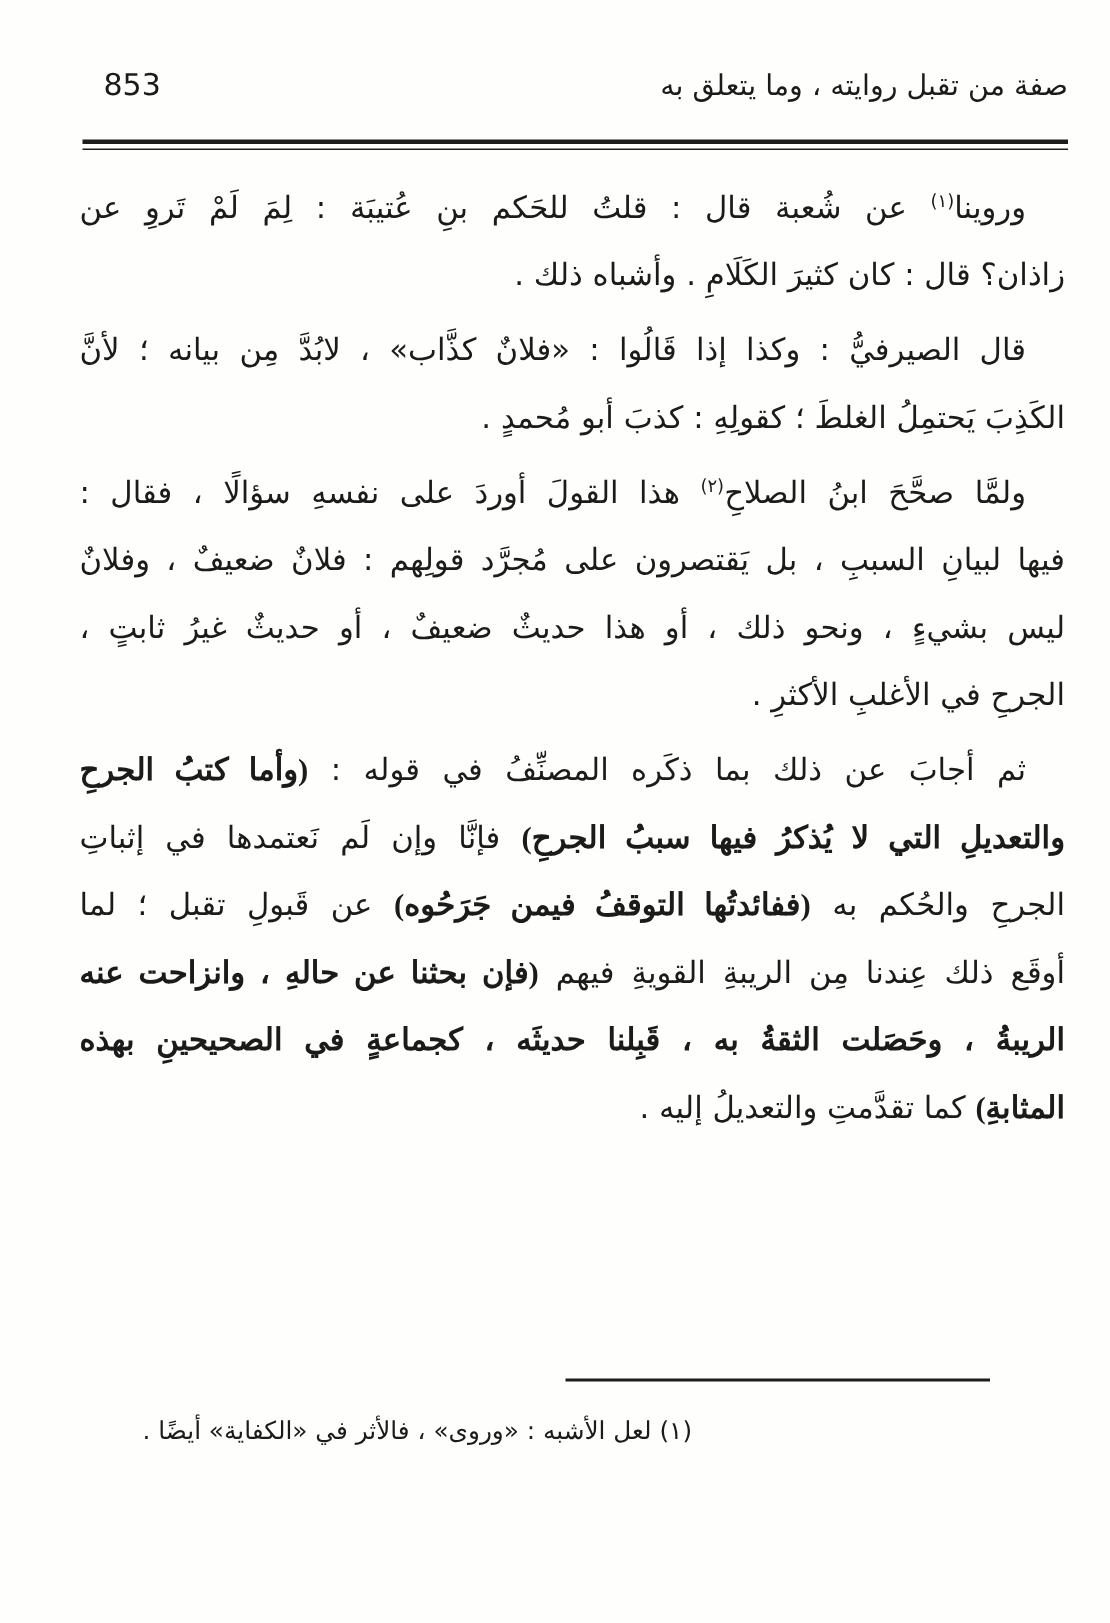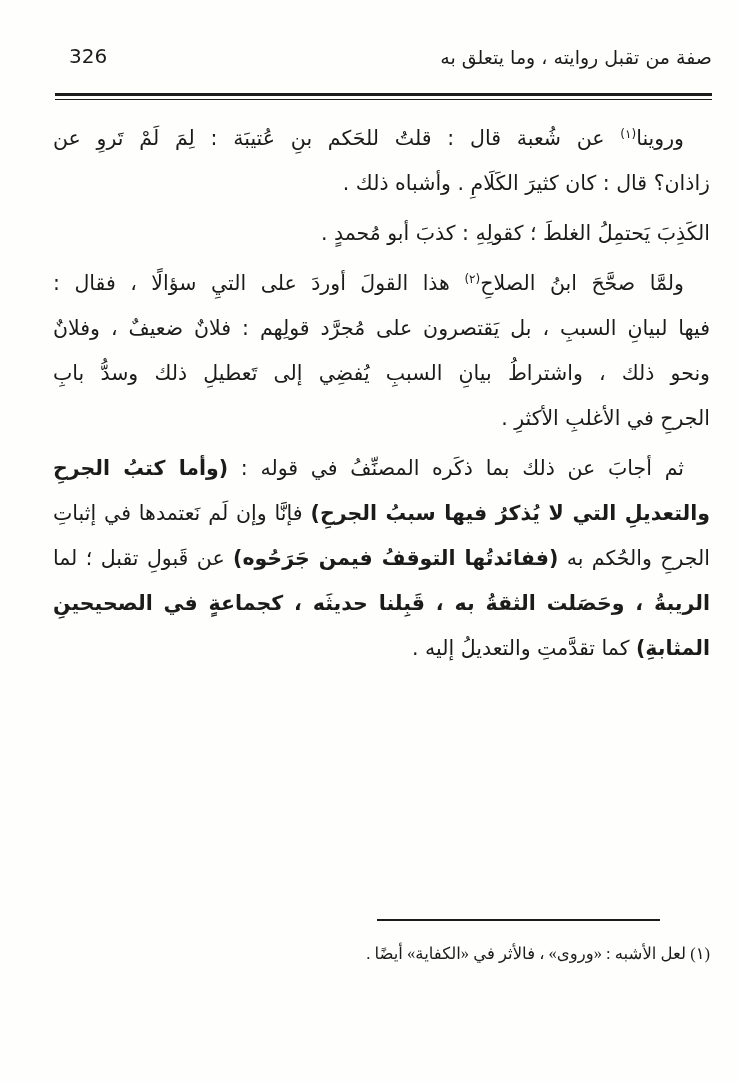--- a/index.html
+++ b/index.html
@@ -36,72 +36,74 @@
     line-height: 45px;
   }
   .para { margin: 0 0 5px 0; }
   .line {
     text-align: justify;
     text-align-last: justify;
     height: 45px; overflow: hidden;
   }
   .line.first { text-indent: 26px; }
   .line.last  { text-align: left; text-align-last: right; }
-  .b { font-weight: bold; }
+  .b { font-weight: bold; font-family: Liberation Serif, serif; }
   sup.fnref {
     font-size: 12px;
     line-height: 0;
     vertical-align: 7px;
   }
 
   
   .footnote-separator {
     position: absolute; top: 919px; left: 377px; width: 283px;
     border-top: 2px solid #1c1c1c;
   }
   .footnotes {
     position: absolute; top: 936px; left: 95px; width: 615px;
-    direction: rtl; text-align: right;
-    font-size: 16.5px; line-height: 35px; font-family: Liberation Serif, serif;
+    direction: rtl; text-align: left;
+    font-size: 16.5px; line-height: 35px;
   }
 </style>
 </head>
 <body>
 
 <div class="page">
 
   <div class="header">
-    <div class="page-num">326</div>
+    <div class="page-num">853</div>
     <div class="page-title">صفة من تقبل روايته ، وما يتعلق به</div>
   </div>
 
   <div class="header-rule"></div>
 
   <div class="body-text">
 
     <div class="para">
       <div class="line first"><span>وروينا</span><sup class="fnref">(١)</sup><span> عن شُعبة قال : قلتُ للحَكم بنِ عُتيبَة : لِمَ لَمْ تَروِ عن</span></div>
       <div class="line last"><span>زاذان؟ قال : كان كثيرَ الكَلَامِ . وأشباه ذلك .</span></div>
     </div>
 
     <div class="para">
+      <div class="line first"><span>قال الصيرفيُّ : وكذا إذا قَالُوا : «فلانٌ كذَّاب» ، لابُدَّ مِن بيانه ؛ لأنَّ</span></div>
       <div class="line last"><span>الكَذِبَ يَحتمِلُ الغلطَ ؛ كقولِهِ : كذبَ أبو مُحمدٍ .</span></div>
     </div>
 
     <div class="para">
-      <div class="line first"><span>ولمَّا صحَّحَ ابنُ الصلاحِ</span><sup class="fnref">(٢)</sup><span> هذا القولَ أوردَ على التيِ سؤالًا ، فقال :</span></div>
+      <div class="line first"><span>ولمَّا صحَّحَ ابنُ الصلاحِ</span><sup class="fnref">(٢)</sup><span> هذا القولَ أوردَ على نفسهِ سؤالًا ، فقال :</span></div>
       <div class="line"><span>فيها لبيانِ السببِ ، بل يَقتصرون على مُجرَّد قولِهم : فلانٌ ضعيفٌ ، وفلانٌ</span></div>
-      <div class="line"><span>ونحو ذلك ، واشتراطُ بيانِ السببِ يُفضِي إلى تَعطيلِ ذلك وسدُّ بابِ</span></div>
+      <div class="line"><span>ليس بشيءٍ ، ونحو ذلك ، أو هذا حديثٌ ضعيفٌ ، أو حديثٌ غيرُ ثابتٍ ،</span></div>
       <div class="line last"><span>الجرحِ في الأغلبِ الأكثرِ .</span></div>
     </div>
 
     <div class="para">
       <div class="line first"><span>ثم أجابَ عن ذلك بما ذكَره المصنِّفُ في قوله : </span><span class="b">(وأما كتبُ الجرحِ</span></div>
       <div class="line"><span class="b">والتعديلِ التي لا يُذكرُ فيها سببُ الجرحِ)</span><span> فإنَّا وإن لَم نَعتمدها في إثباتِ</span></div>
       <div class="line"><span>الجرحِ والحُكم به </span><span class="b">(ففائدتُها التوقفُ فيمن جَرَحُوه)</span><span> عن قَبولِ تقبل ؛ لما</span></div>
+      <div class="line"><span>أوقَع ذلك عِندنا مِن الريبةِ القويةِ فيهم </span><span class="b">(فإن بحثنا عن حالهِ ، وانزاحت عنه</span></div>
       <div class="line"><span class="b">الريبةُ ، وحَصَلت الثقةُ به ، قَبِلنا حديثَه ، كجماعةٍ في الصحيحينِ بهذه</span></div>
       <div class="line last"><span class="b">المثابةِ)</span><span> كما تقدَّمتِ والتعديلُ إليه .</span></div>
     </div>
 
   </div>
 
   <div class="footnote-separator"></div>
 
   <div class="footnotes">
     <div>(١) لعل الأشبه : «وروى» ، فالأثر في «الكفاية» أيضًا .</div>

